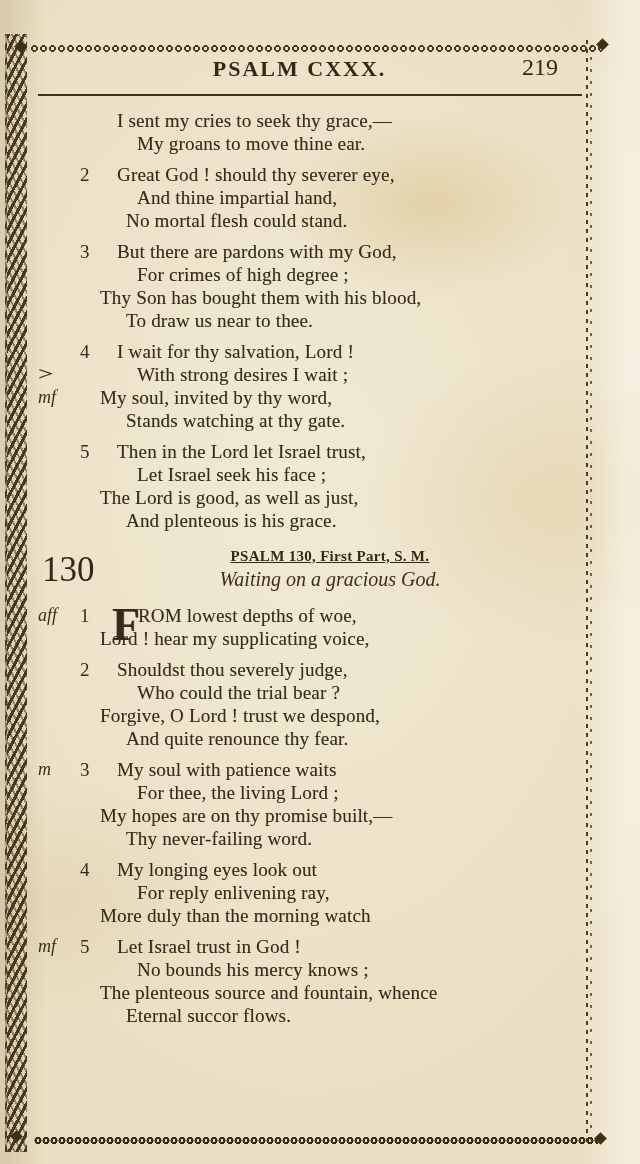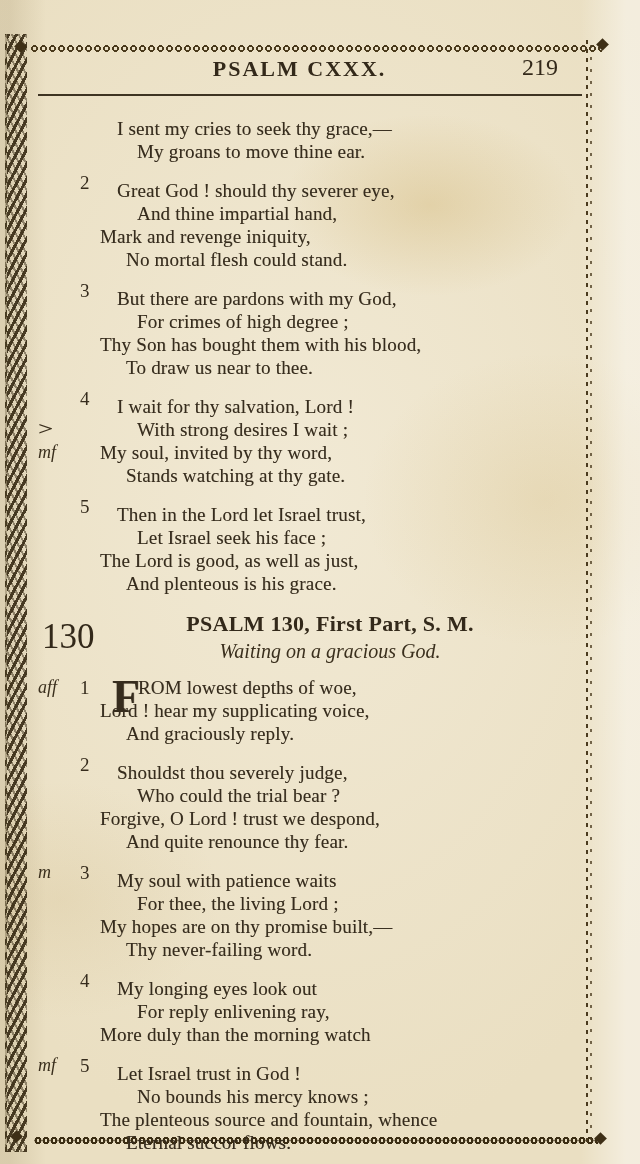--- a/index.html
+++ b/index.html
@@ -69,34 +69,34 @@
   .rule { height:2px; background:#3e3422; margin-top:4px; }
 
   .verses { margin-top:13px; }
   .verse { position:relative; margin-bottom:8px; }
   .vrow { display:flex; line-height:23px; font-size:19px; }
   .mcol { flex:0 0 34px; font-style:italic; font-size:18px; color:#3a2f1d; }
   .mcol.accent { font-style:normal; font-weight:700; transform:scaleX(1.5); transform-origin:left center; }
   .ncol { flex:0 0 28px; padding-left:8px; font-size:19px; }
   .tcol { flex:1; letter-spacing:0.2px; text-shadow:0.3px 0.3px 0 rgba(54,44,29,0.35); white-space:nowrap; }
   .ind0 { padding-left:0; }
-  .ind1 { padding-left:17px;margin-top:8px; }
+  .ind1 { padding-left:17px; }
   .ind2 { padding-left:37px; }
   .ind3 { padding-left:26px; }
   .ind4 { padding-left:38px; }
   .dropcap {
     position:absolute; left:74px; top:-2px;
     font-size:46px; line-height:46px; font-weight:600;
     color:#362c1d; text-shadow:0.4px 0.4px 0 rgba(54,44,29,0.4);
   }
 
   .psalm-heading { display:flex; align-items:center; margin-top:16px; margin-bottom:0; }
   .big-num { flex:0 0 70px; padding-left:4px; font-size:35px; line-height:38px; color:#33291a; }
   .heading-center { flex:1; text-align:center; }
-  .h-title { font-size:22px; font-weight:700; letter-spacing:0.3px; color:#33291a; }
+  .h-title { font-size:15px; font-weight:700; letter-spacing:0.3px; color:#33291a;text-decoration:underline; }
   .h-sub { font-size:20px; font-style:italic; margin-top:3px; color:#3a2f1d; }
   .heading-spacer { flex:0 0 30px; }
 </style>
 </head>
 <body>
 
 <div class="page">
 
   <div class="border-top"></div>
   <div class="border-bottom"></div>
@@ -135,21 +135,20 @@
             <span class="tcol ind1">Great God ! should thy severer eye,</span>
           </div>
           <div class="vrow">
             <span class="mcol"></span>
             <span class="ncol"></span>
             <span class="tcol ind2">And thine impartial hand,</span>
           </div>
           <div class="vrow">
             <span class="mcol"></span>
             <span class="ncol"></span>
-            <span class="tcol ind0">Mark and revenge iniquity,</span>
           </div>
           <div class="vrow">
             <span class="mcol"></span>
             <span class="ncol"></span>
             <span class="tcol ind3">No mortal flesh could stand.</span>
           </div>
         </div>
         <div class="verse">
           <div class="vrow">
             <span class="mcol"></span>
@@ -240,21 +239,20 @@
             <span class="ncol"></span>
           </div>
           <div class="vrow">
             <span class="mcol"></span>
             <span class="ncol"></span>
             <span class="tcol ind0">Lord ! hear my supplicating voice,</span>
           </div>
           <div class="vrow">
             <span class="mcol"></span>
             <span class="ncol"></span>
-            <span class="tcol ind3">And graciously reply.</span>
           </div>
         </div>
         <div class="verse">
           <div class="vrow">
             <span class="mcol"></span>
             <span class="ncol">2</span>
             <span class="tcol ind1">Shouldst thou severely judge,</span>
           </div>
           <div class="vrow">
             <span class="mcol"></span>

